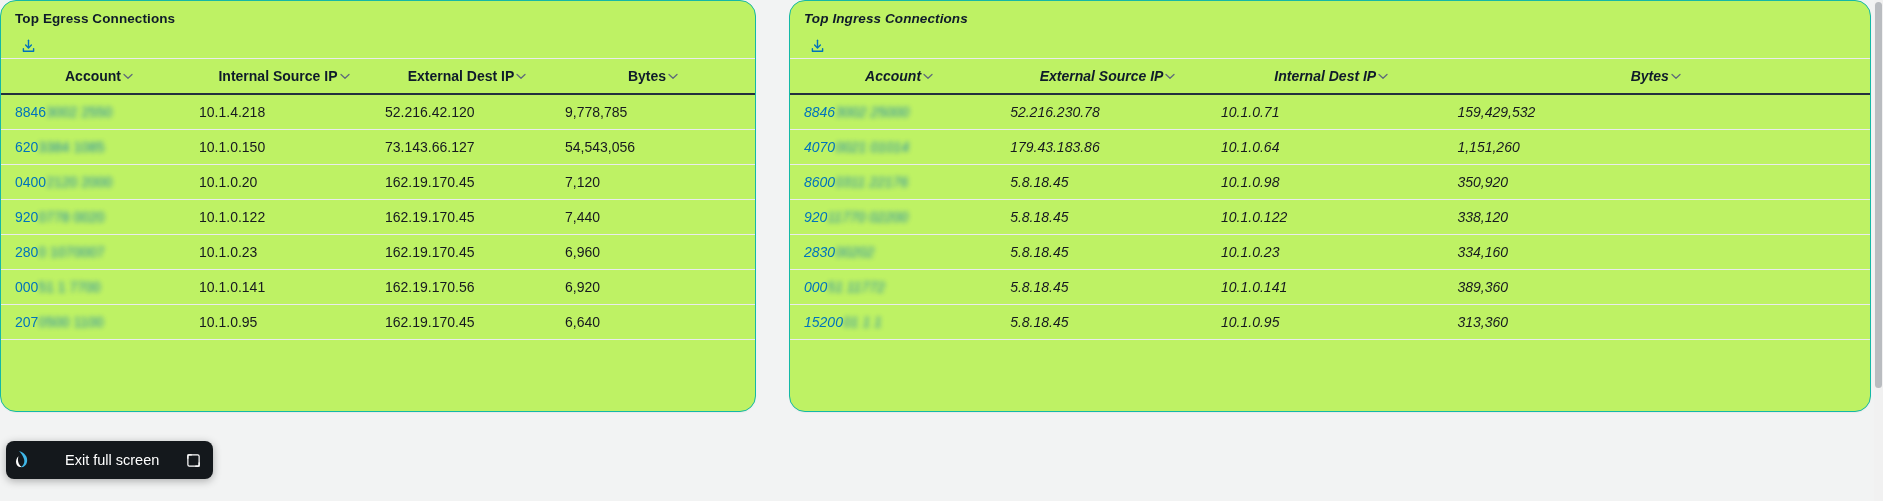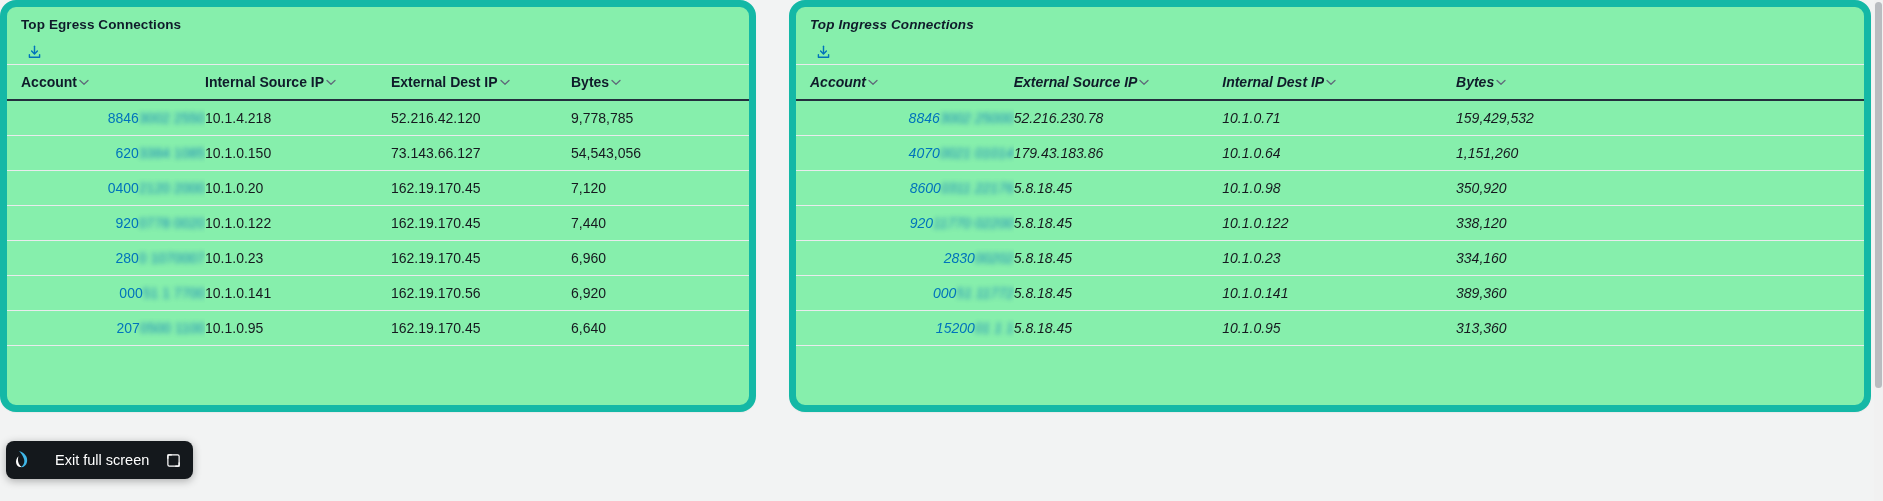--- a/index.html
+++ b/index.html
@@ -18,22 +18,22 @@
     height: 501px;
     background: #f2f3f3;
     display: flex;
     gap: 16px;
     padding: 0;
     box-sizing: border-box;
   }
 
   .panel {
     position: relative;
-    background: #86efac;
-    border: 7px solid #14b8a6;
+    background: #bef264;
+    border: 1px solid #14b8a6;
     border-radius: 16px;
     box-shadow: 0 1px 1px rgba(0,0,0,0.04);
     box-sizing: border-box;
     overflow: hidden;
   }
 
   .panel-left {
     position: absolute;
     left: 0px;
     top: 0px;
@@ -94,21 +94,21 @@
     border-top: 1px solid #e9ebed;
     border-bottom: 2px solid #232f3e;
     white-space: nowrap;
     position: relative;
     vertical-align: middle;
   }
 
   .th-inner {
     display: flex;
     align-items: center;
-    justify-content: flex-start;
+    justify-content: center;
     padding-right: 14px;
   }
 
   .th-label { display: inline-block; }
 
   .sort-ico {
     display: inline-flex;
     width: 14px;
     height: 14px;
     flex: none;
@@ -136,21 +136,21 @@
     filter: blur(0px);
     display: inline-block;
   }
   .redacted .vis { }
   .redacted .obs {
     filter: blur(2.4px);
     opacity: 0.85;
     display: inline-block;
   }
 
-  .cell-pad-l { padding-left: 14px !important; text-align: right; }
+  .cell-pad-l { padding-left: 14px !important; }
 
   
   .table-scroll {
     position: relative;
     overflow: hidden;
     height: 300px;
   }
 
   .vscroll-page {
     position: absolute;
@@ -171,21 +171,21 @@
   }
 
   
   .fs-badge {
     position: absolute;
     left: 6px;
     bottom: 22px;
     height: 38px;
     display: flex;
     align-items: center;
-    gap: 17px;
+    gap: 27px;
     background: #14181c;
     border-radius: 8px;
     padding: 0 12px 0 8px;
     box-shadow: 0 2px 8px rgba(0,0,0,0.3);
     z-index: 50;
   }
   .fs-badge .logo {
     width: 24px;
     height: 24px;
     flex: none;

